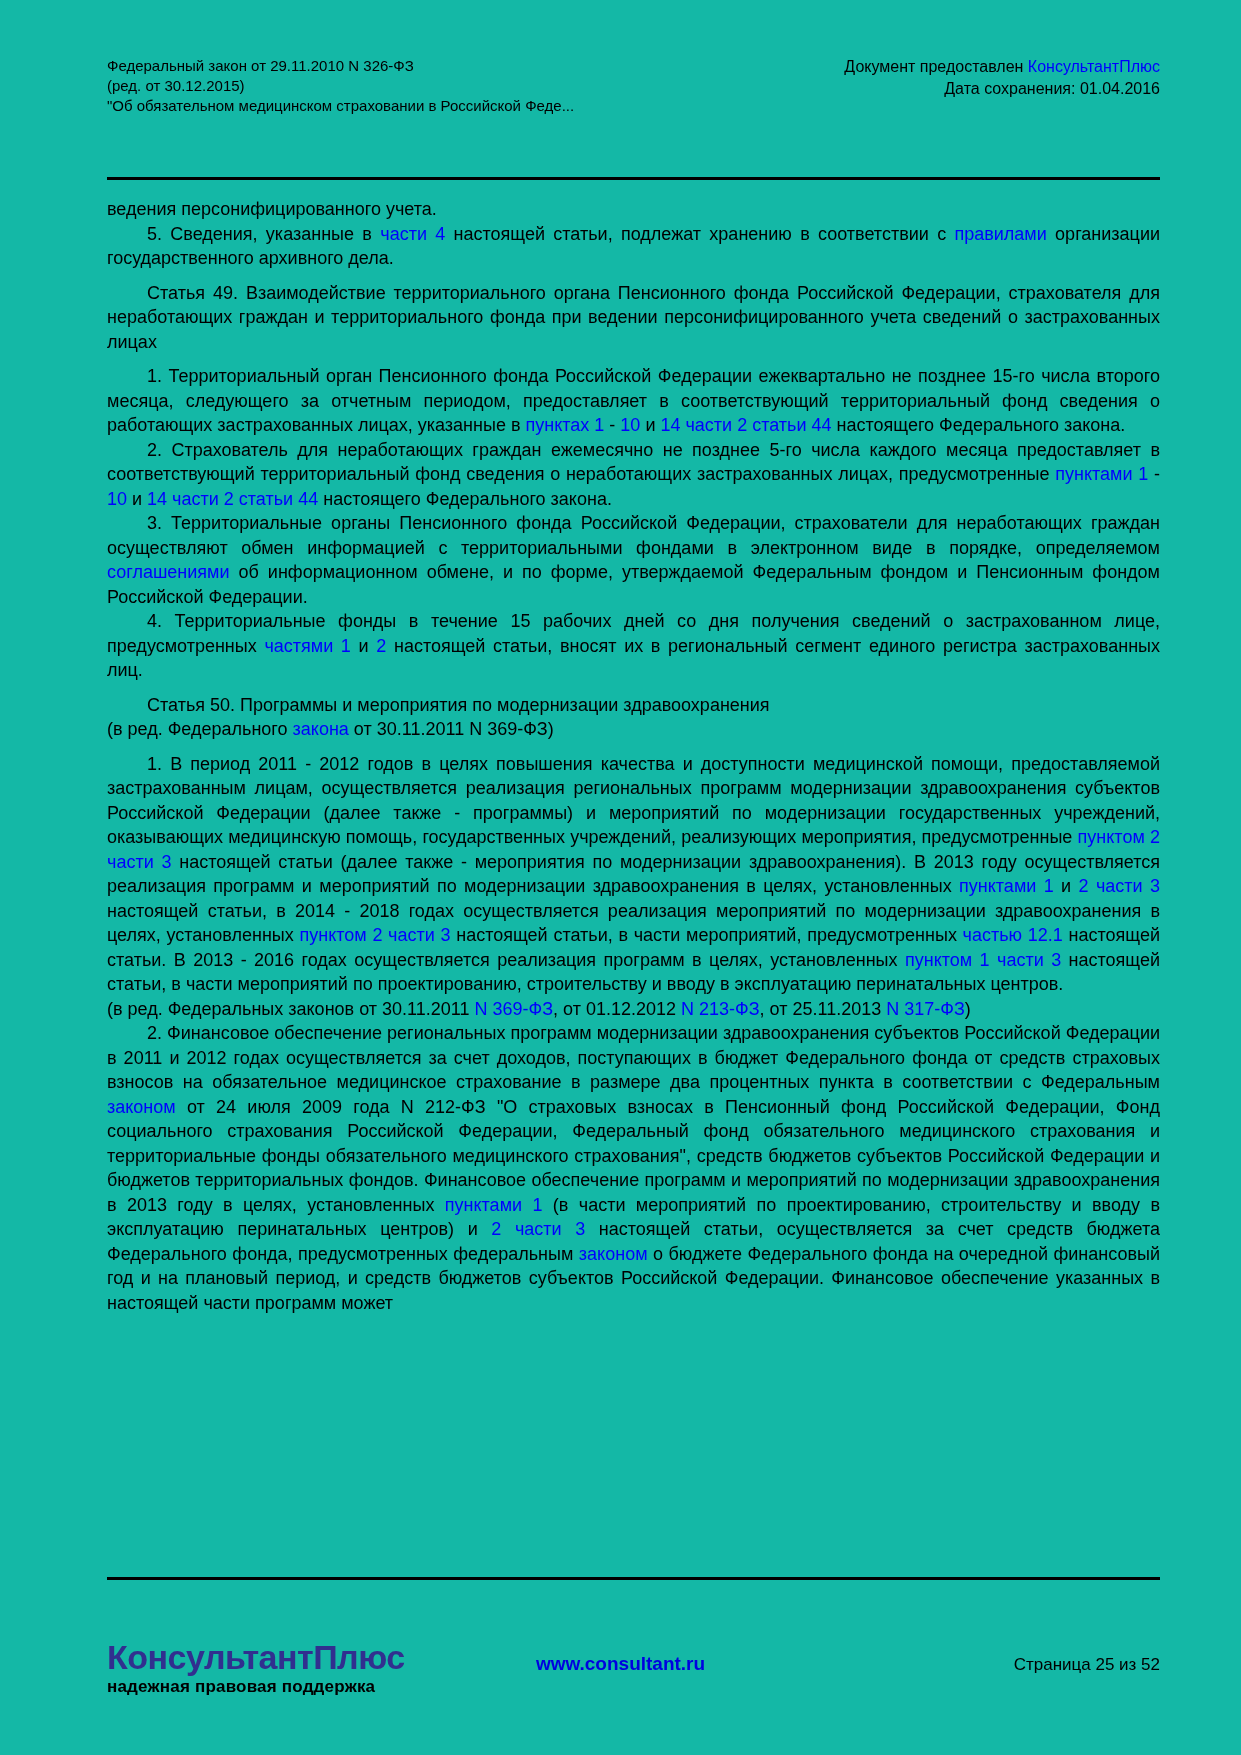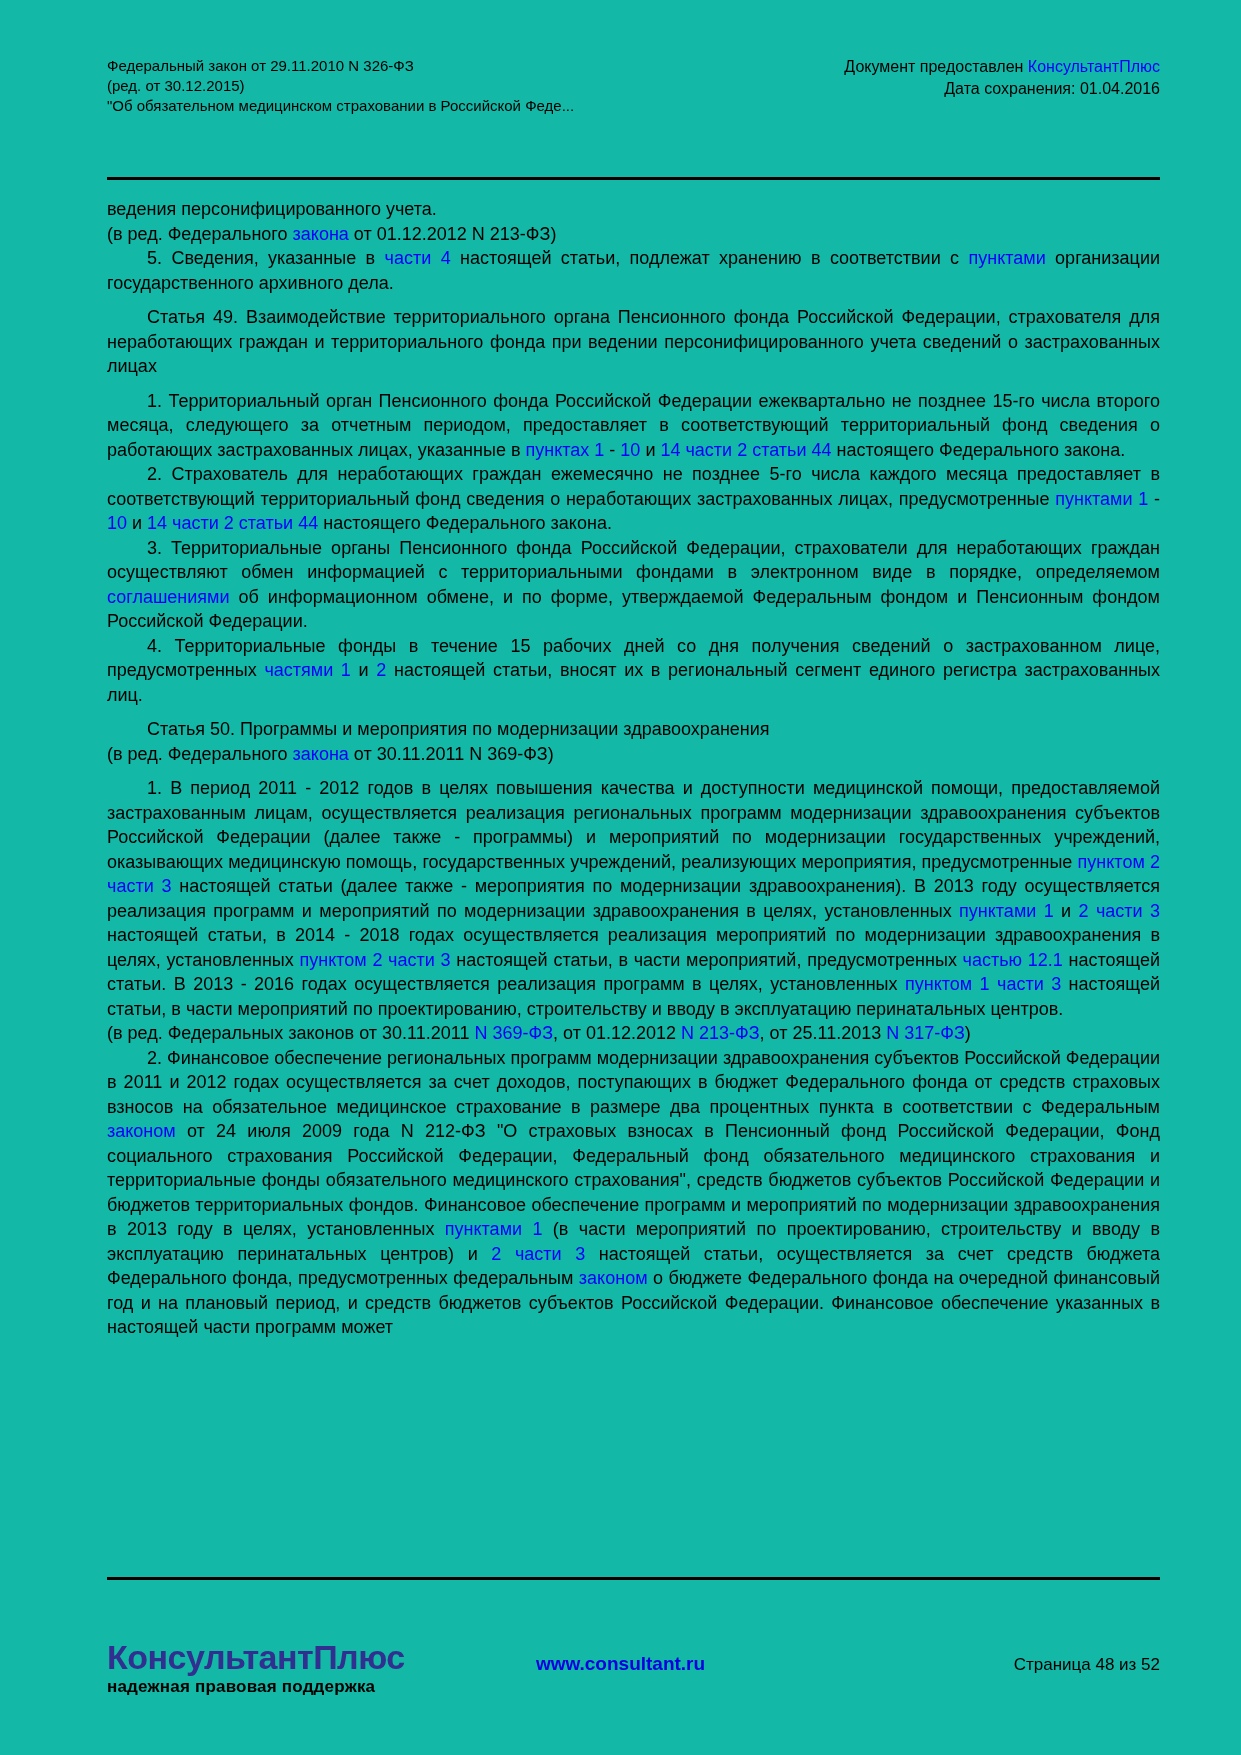--- a/index.html
+++ b/index.html
@@ -69,36 +69,35 @@
     <div class="header-right">
       <div><span>Документ предоставлен </span><a class="lnk">КонсультантПлюс</a></div>
       <div>Дата сохранения: 01.04.2016</div>
     </div>
   </div>
 
   <div class="rule rule-top"></div>
 
   <div class="body">
       <p class="p-cont">ведения персонифицированного учета.</p>
-      <p class="p-note">(в ред. Федерального <a class="lnk">закона</a> от 01.12.2012 N 213-ФЗ)</p>
-      <p class="p-text">5. Сведения, указанные в <a class="lnk">части 4</a> настоящей статьи, подлежат хранению в соответствии с <a class="lnk">пунктами</a> организации государственного архивного дела.</p>
+      <p class="p-text">5. Сведения, указанные в <a class="lnk">части 4</a> настоящей статьи, подлежат хранению в соответствии с <a class="lnk">правилами</a> организации государственного архивного дела.</p>
       <p class="p-article" data-space-before="true">Статья 49. Взаимодействие территориального органа Пенсионного фонда Российской Федерации, страхователя для неработающих граждан и территориального фонда при ведении персонифицированного учета сведений о застрахованных лицах</p>
       <p class="p-text" data-space-before="true">1. Территориальный орган Пенсионного фонда Российской Федерации ежеквартально не позднее 15-го числа второго месяца, следующего за отчетным периодом, предоставляет в соответствующий территориальный фонд сведения о работающих застрахованных лицах, указанные в <a class="lnk">пунктах 1</a> - <a class="lnk">10</a> и <a class="lnk">14 части 2 статьи 44</a> настоящего Федерального закона.</p>
       <p class="p-text">2. Страхователь для неработающих граждан ежемесячно не позднее 5-го числа каждого месяца предоставляет в соответствующий территориальный фонд сведения о неработающих застрахованных лицах, предусмотренные <a class="lnk">пунктами 1</a> - <a class="lnk">10</a> и <a class="lnk">14 части 2 статьи 44</a> настоящего Федерального закона.</p>
       <p class="p-text">3. Территориальные органы Пенсионного фонда Российской Федерации, страхователи для неработающих граждан осуществляют обмен информацией с территориальными фондами в электронном виде в порядке, определяемом <a class="lnk">соглашениями</a> об информационном обмене, и по форме, утверждаемой Федеральным фондом и Пенсионным фондом Российской Федерации.</p>
       <p class="p-text">4. Территориальные фонды в течение 15 рабочих дней со дня получения сведений о застрахованном лице, предусмотренных <a class="lnk">частями 1</a> и <a class="lnk">2</a> настоящей статьи, вносят их в региональный сегмент единого регистра застрахованных лиц.</p>
       <p class="p-article" data-space-before="true">Статья 50. Программы и мероприятия по модернизации здравоохранения</p>
       <p class="p-note">(в ред. Федерального <a class="lnk">закона</a> от 30.11.2011 N 369-ФЗ)</p>
       <p class="p-text" data-space-before="true">1. В период 2011 - 2012 годов в целях повышения качества и доступности медицинской помощи, предоставляемой застрахованным лицам, осуществляется реализация региональных программ модернизации здравоохранения субъектов Российской Федерации (далее также - программы) и мероприятий по модернизации государственных учреждений, оказывающих медицинскую помощь, государственных учреждений, реализующих мероприятия, предусмотренные <a class="lnk">пунктом 2 части 3</a> настоящей статьи (далее также - мероприятия по модернизации здравоохранения). В 2013 году осуществляется реализация программ и мероприятий по модернизации здравоохранения в целях, установленных <a class="lnk">пунктами 1</a> и <a class="lnk">2 части 3</a> настоящей статьи, в 2014 - 2018 годах осуществляется реализация мероприятий по модернизации здравоохранения в целях, установленных <a class="lnk">пунктом 2 части 3</a> настоящей статьи, в части мероприятий, предусмотренных <a class="lnk">частью 12.1</a> настоящей статьи. В 2013 - 2016 годах осуществляется реализация программ в целях, установленных <a class="lnk">пунктом 1 части 3</a> настоящей статьи, в части мероприятий по проектированию, строительству и вводу в эксплуатацию перинатальных центров.</p>
       <p class="p-note">(в ред. Федеральных законов от 30.11.2011 <a class="lnk">N 369-ФЗ</a>, от 01.12.2012 <a class="lnk">N 213-ФЗ</a>, от 25.11.2013 <a class="lnk">N 317-ФЗ</a>)</p>
       <p class="p-text">2. Финансовое обеспечение региональных программ модернизации здравоохранения субъектов Российской Федерации в 2011 и 2012 годах осуществляется за счет доходов, поступающих в бюджет Федерального фонда от средств страховых взносов на обязательное медицинское страхование в размере два процентных пункта в соответствии с Федеральным <a class="lnk">законом</a> от 24 июля 2009 года N 212-ФЗ "О страховых взносах в Пенсионный фонд Российской Федерации, Фонд социального страхования Российской Федерации, Федеральный фонд обязательного медицинского страхования и территориальные фонды обязательного медицинского страхования", средств бюджетов субъектов Российской Федерации и бюджетов территориальных фондов. Финансовое обеспечение программ и мероприятий по модернизации здравоохранения в 2013 году в целях, установленных <a class="lnk">пунктами 1</a> (в части мероприятий по проектированию, строительству и вводу в эксплуатацию перинатальных центров) и <a class="lnk">2 части 3</a> настоящей статьи, осуществляется за счет средств бюджета Федерального фонда, предусмотренных федеральным <a class="lnk">законом</a> о бюджете Федерального фонда на очередной финансовый год и на плановый период, и средств бюджетов субъектов Российской Федерации. Финансовое обеспечение указанных в настоящей части программ может</p>
     </div>
 
   <div class="rule rule-bottom"></div>
 
   <div class="footer-logo">
     <div class="logo-main">КонсультантПлюс</div>
     <div class="logo-tag">надежная правовая поддержка</div>
   </div>
   <a class="footer-url">www.consultant.ru</a>
-  <div class="footer-page">Страница 48 из 52</div>
+  <div class="footer-page">Страница 25 из 52</div>
 
 </div>
 
 </body></html>

